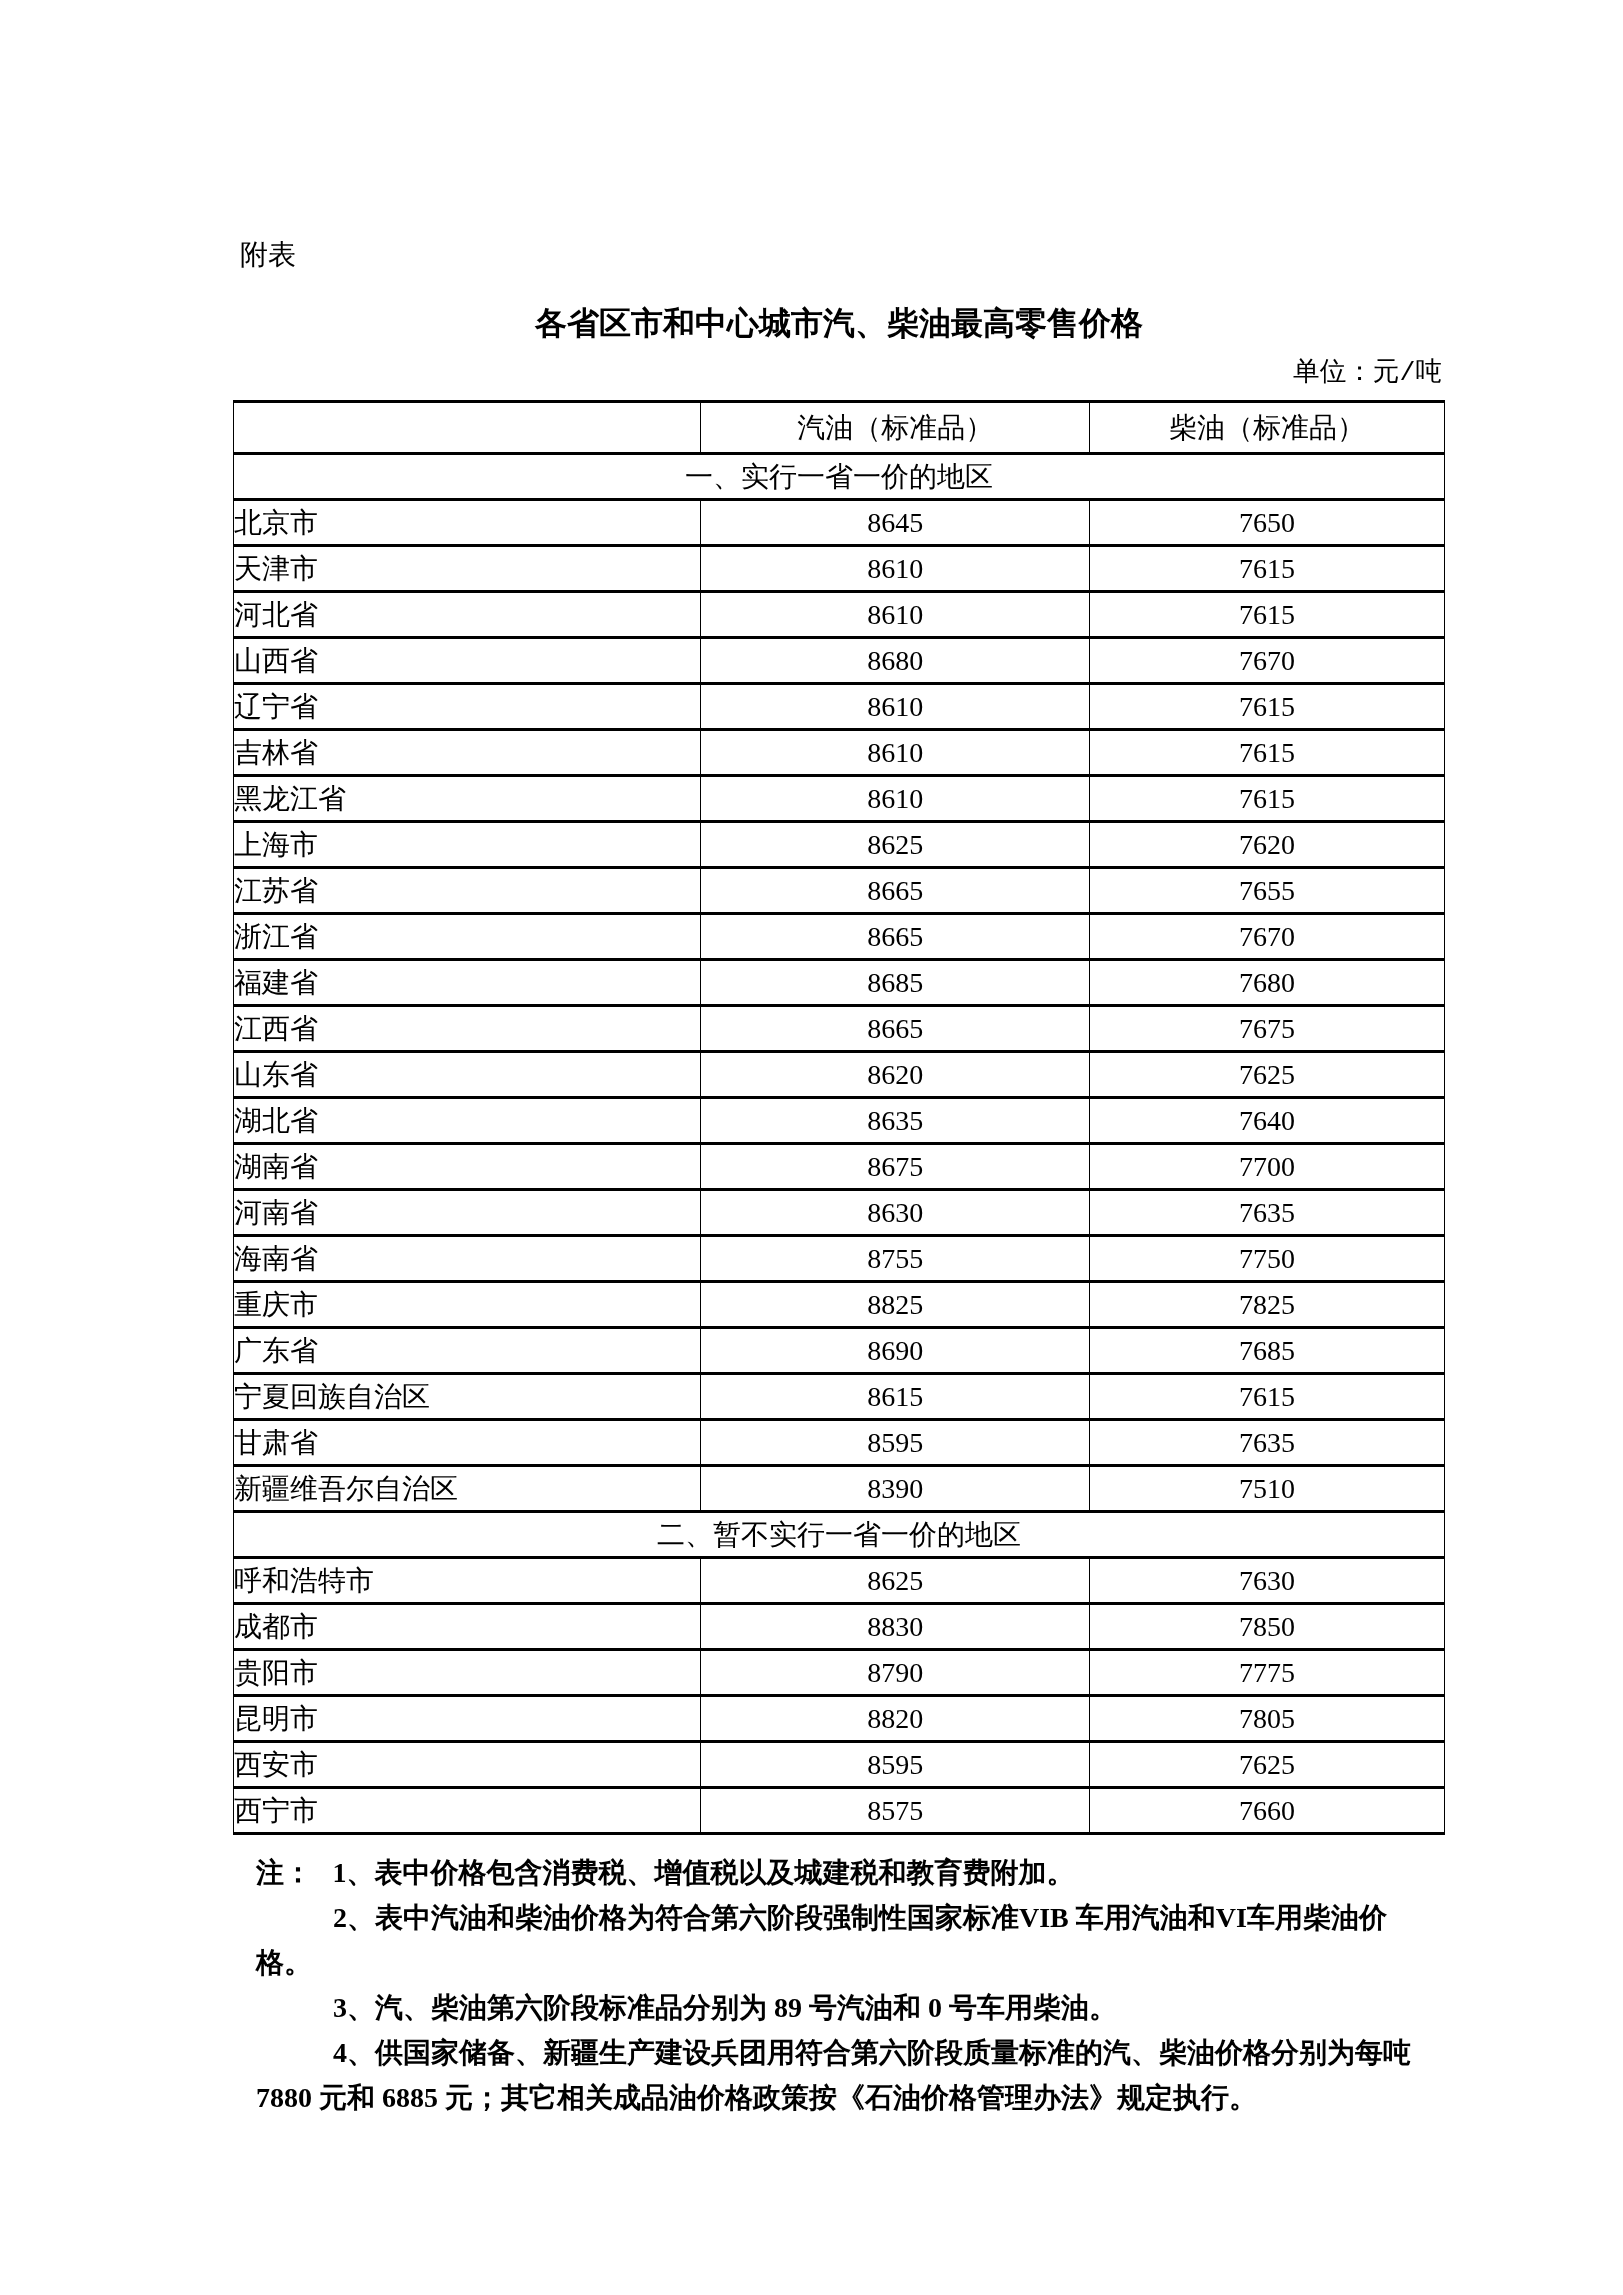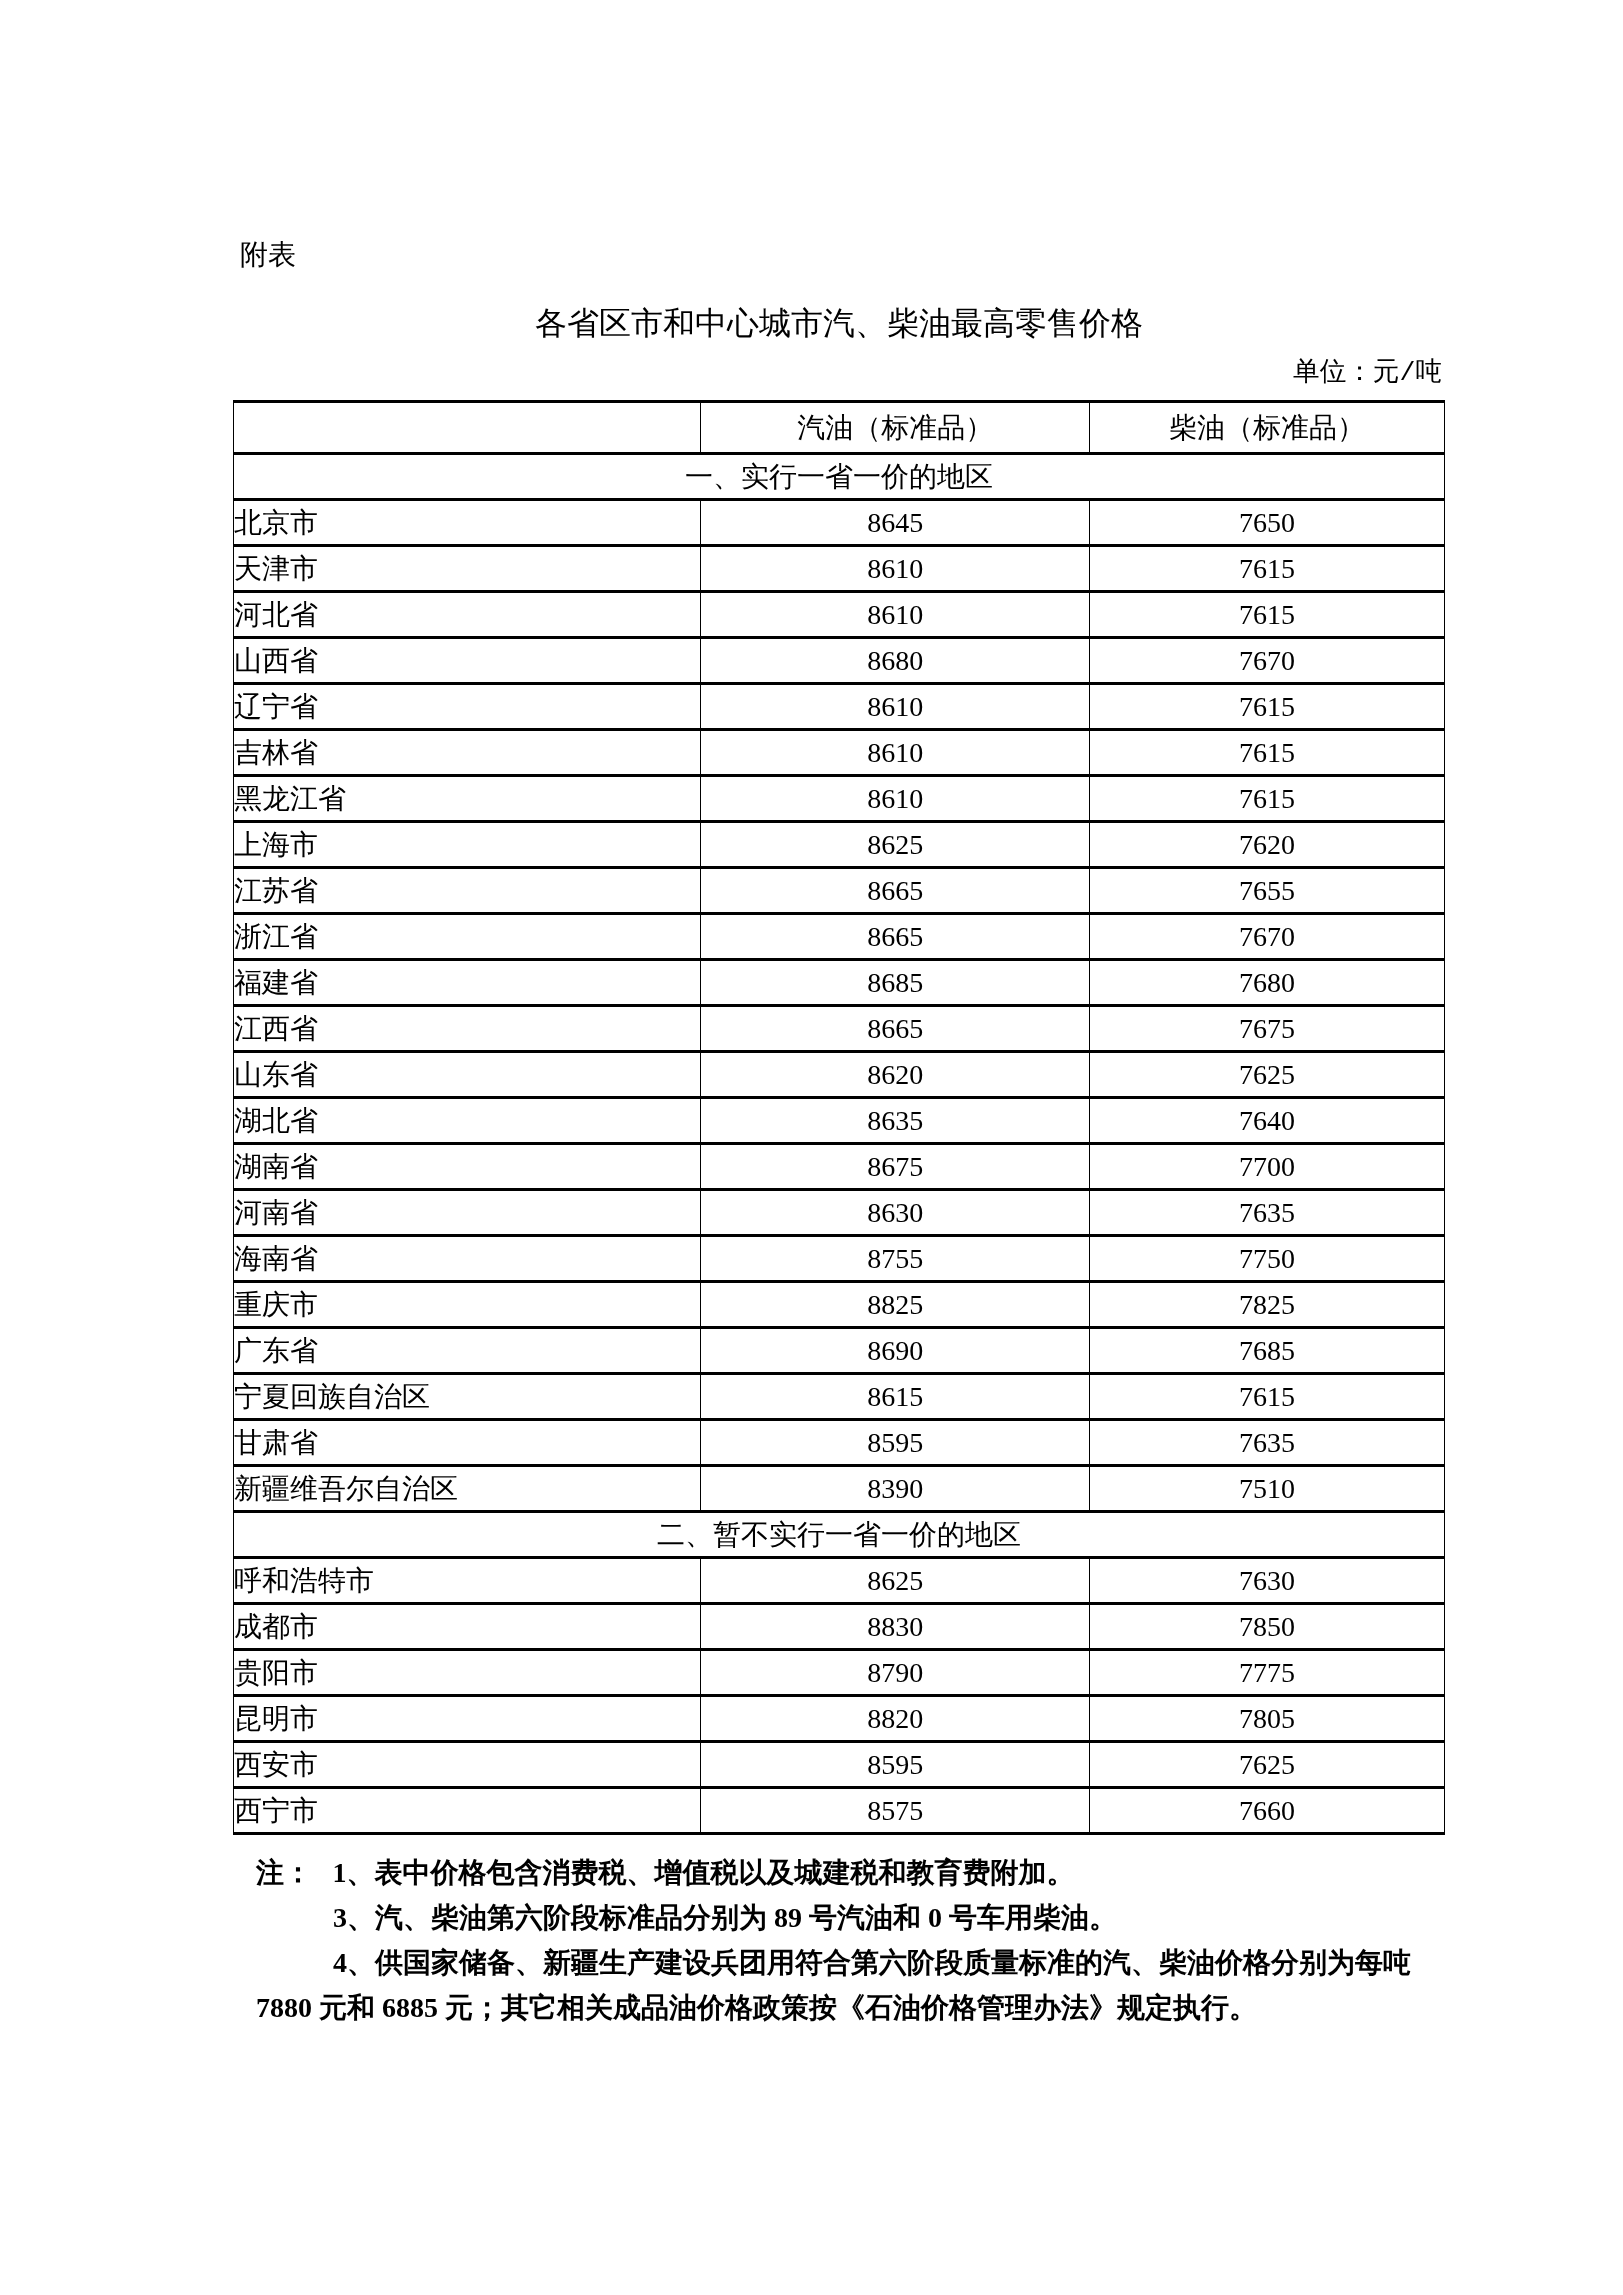--- a/index.html
+++ b/index.html
@@ -12,21 +12,21 @@
     margin-top:48px;
   }
   .tag{
     position:absolute;left:240px;top:190px;
     font-size:28px;line-height:1.2;
   }
   .title{
     position:absolute;left:233px;top:256px;width:1212px;
     text-align:center;
     font-family:"Liberation Sans","DejaVu Sans",sans-serif;
-    font-weight:400;font-size:32px;line-height:1.2;
+    font-weight:700;font-size:32px;line-height:1.2;
   }
   .unit{
     position:absolute;left:233px;top:310px;width:1209px;
     text-align:right;font-size:26.6px;line-height:1.2;font-family:Liberation Mono, monospace;
   }
   table.price{
     position:absolute;left:233px;top:352px;width:1212px;
     border-collapse:collapse;table-layout:fixed;
     font-size:28px;
   }
@@ -223,18 +223,19 @@
         <tr>
           <td class="cell-region">西宁市</td>
           <td class="cell-num">8575</td>
           <td class="cell-num">7660</td>
         </tr>
       </tbody>
   </table>
 
   <div class="notes" id="notes">
       <p class="first"><span class="note-prefix">注：</span>1、表中价格包含消费税、增值税以及城建税和教育费附加。</p>
+      <p class="indent">2、表中汽油和柴油价格为符合第六阶段强制性国家标准VIB 车用汽油和VI车用柴油价格。</p>
       <p class="indent">3、汽、柴油第六阶段标准品分别为 89 号汽油和 0 号车用柴油。</p>
       <p class="indent">4、供国家储备、新疆生产建设兵团用符合第六阶段质量标准的汽、柴油价格分别为每吨 7880 元和 6885 元；其它相关成品油价格政策按《石油价格管理办法》规定执行。</p>
     </div>
 
 </div>
 
 
 </body></html>

